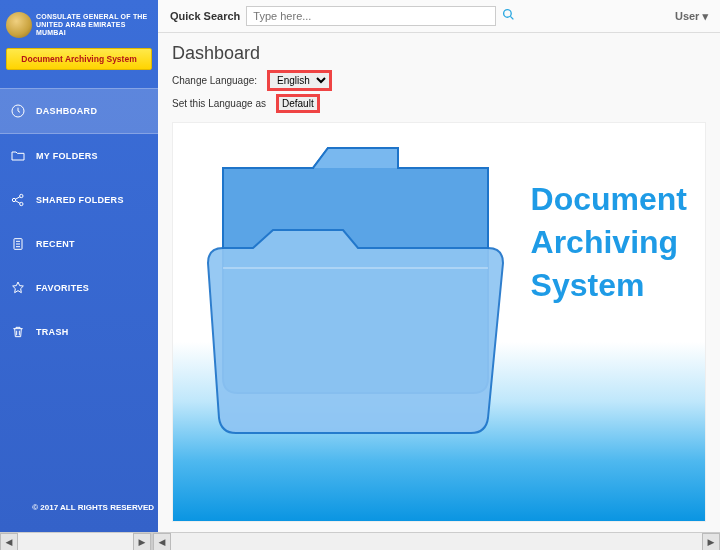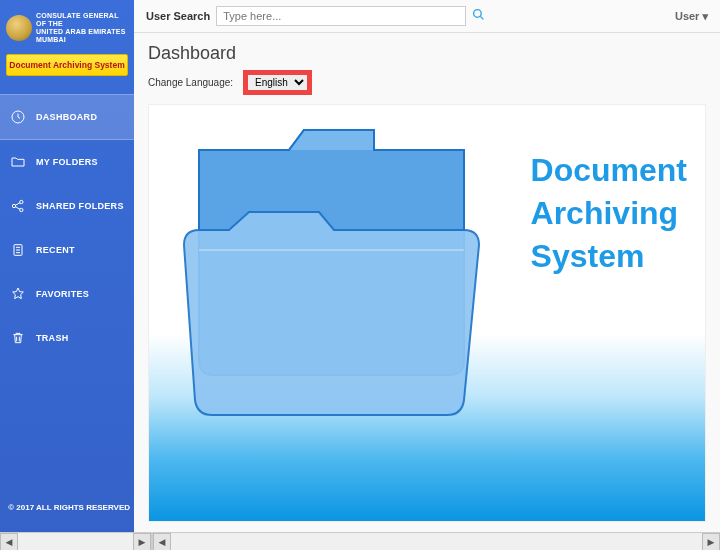--- a/index.html
+++ b/index.html
@@ -1,42 +1,42 @@
 <!DOCTYPE html>
 <html><head>
 <meta charset="utf-8">
 <style>
   * { box-sizing: border-box; margin: 0; padding: 0; }
   body { font-family: Arial, sans-serif; width: 720px; height: 550px; overflow: hidden; background: #fff; }
   .app { display: flex; width: 720px; height: 532px; }
-  .sidebar { width: 134px; background: linear-gradient(to bottom, #3b6ed8, #3462c9); color: #fff; display: flex; flex-direction: column; padding: 8px 0; }
+  .sidebar { width: 158px; background: linear-gradient(to bottom, #3b6ed8, #3462c9); color: #fff; display: flex; flex-direction: column; padding: 8px 0; }
   .brand { display: flex; align-items: center; padding: 4px 6px 10px; gap: 4px; }
   .brand-logo { width: 26px; height: 26px; border-radius: 50%; background: radial-gradient(circle at 40% 35%, #f0d080, #c9a23d 60%, #8a6a1e); flex-shrink: 0; }
   .brand-text { font-size: 7px; font-weight: bold; line-height: 1.15; letter-spacing: 0.2px; }
   .yellow-btn { margin: 0 6px 18px; background: linear-gradient(#ffe94a,#ffd400); color: #b31515; font-weight: bold; font-size: 8.5px; text-align: center; padding: 5px 2px; border-radius: 2px; border: 1px solid #e0b800; }
   .nav { display: flex; flex-direction: column; }
   .nav-item { display: flex; align-items: center; gap: 10px; padding: 14px 10px; font-size: 9px; font-weight: bold; letter-spacing: 0.3px; cursor: pointer; }
   .nav-item.active { background: rgba(255,255,255,0.18); border-top: 1px solid rgba(255,255,255,0.25); border-bottom: 1px solid rgba(255,255,255,0.25); }
   .nav-icon { width: 16px; height: 16px; flex-shrink: 0; display: flex; align-items: center; justify-content: center; }
   .nav-icon svg { stroke: #fff; fill: none; stroke-width: 1.5; }
   .copyright { margin-top: auto; font-size: 8px; font-weight: bold; text-align: right; padding: 12px 4px; }
   .main { flex: 1; background: #f9f9f9; display: flex; flex-direction: column; position: relative; }
   .topbar { display: flex; align-items: center; padding: 6px 12px; border-bottom: 1px solid #ddd; gap: 6px; background:#fafafa; }
   .qs-label { font-size: 11px; font-weight: bold; color: #333; }
   .qs-input { flex: 0 0 250px; font-size: 11px; padding: 3px 6px; border: 1px solid #ccc; outline: none; }
   .qs-search-icon { color: #2aa7e0; font-size: 13px; cursor: pointer; }
   .spacer { flex: 1; }
   .user-menu { font-size: 11px; color: #666; cursor: pointer; font-weight: bold; }
   .content { padding: 10px 14px; flex: 1; display: flex; flex-direction: column; overflow:hidden;}
   .page-title { font-size: 18px; color: #444; font-weight: normal; margin-bottom: 6px; }
   .lang-row { font-size: 10px; color: #333; margin-bottom: 3px; display: flex; align-items: center; gap: 10px;}
-  .lang-row select, .lang-row button { font-size: 10px; padding: 1px 3px; border: 5px solid #ef4444; background: #eee; }
+  .lang-row select, .lang-row button { font-size: 10px; padding: 1px 3px; border: 3px solid #ef4444; background: #eee; }
   .hero { flex:1; margin-top:6px; position:relative; border:1px solid #eee; background: linear-gradient(to bottom, #ffffff 0%, #ffffff 55%, #bfe7fb 70%, #4eb8ef 85%, #0a95e2 100%); overflow:hidden; min-height:0;}
   .hero-folder { position:absolute; left:10px; top:5px; width:340px; height:330px; }
-  .hero-text { position:absolute; right:18px; top:44px; color:#1e9be6; font-size:32px; font-weight:600; line-height:1.35; font-family: 'Segoe UI', Arial, sans-serif;}
+  .hero-text { position:absolute; right:18px; top:55px; color:#1e9be6; font-size:32px; font-weight:600; line-height:1.35; font-family: 'Segoe UI', Arial, sans-serif;}
   .scroll-h { height:18px; background:#f0f0f0; border-top:1px solid #ccc; display:flex; align-items:center; }
   .scroll-h .arrow { width:18px; height:18px; background:#e4e4e4; border:1px solid #bbb; display:flex; align-items:center; justify-content:center; font-size:9px; color:#555;}
   .scroll-h .track { flex:1; height:18px; background:#f0f0f0;}
   .scroll-h .sep { width:2px; height:18px; background:#ccc;}
 </style>
 </head>
 <body>
 
 <div class="app">
   <aside class="sidebar">
@@ -102,21 +102,21 @@
             </svg>
         </span>
         <span>TRASH</span>
       </div>
     </nav>
     <div class="copyright">© 2017 ALL RIGHTS RESERVED</div>
   </aside>
 
   <main class="main">
     <div class="topbar">
-      <span class="qs-label">User Search</span>
+      <span class="qs-label">Quick Search</span>
       <input class="qs-input" placeholder="Type here..." style="">
       <span class="qs-search-icon">
         <svg width="13" height="13" viewBox="0 0 24 24" fill="none" stroke="#2aa7e0" stroke-width="2.5">
             <circle cx="10" cy="10" r="7"></circle>
             <path d="M21 21l-5.5-5.5"></path>
           </svg>
       </span>
       <span class="spacer"></span>
       <span class="user-menu">
         <span>User</span>
@@ -124,20 +124,24 @@
       </span>
     </div>
 
     <div class="content">
       <h1 class="page-title">Dashboard</h1>
       <div class="lang-row">
         <span>Change Language:</span>
         <select>
           <option>English</option>
         </select>
+      </div>
+      <div class="lang-row">
+        <span>Set this Language as</span>
+        <button>Default</button>
       </div>
 
       <div class="hero">
         <svg class="hero-folder" viewBox="0 0 340 330">
           <path d="M40 40 h90 l15 -20 h70 v20 h90 v210 q0 15 -15 15 h-235 q-15 0 -15 -15 z" fill="#5aa4e6" stroke="#1e74c9" stroke-width="2"></path>
           <path d="M40 40 h90 l15 -20 h70 v20" fill="#79b8ef" stroke="#1e74c9" stroke-width="2"></path>
           <path d="M25 135 q0 -15 15 -15 h30 l20 -18 h70 l15 18 h130 q15 0 15 15 l-15 155 q-2 15 -17 15 h-235 q-15 0 -17 -15 z" fill="#8fc5f3" stroke="#1e74c9" stroke-width="2" opacity="0.92"></path>
           <path d="M40 140 h265" stroke="#ffffff" stroke-width="1" opacity="0.6"></path>
         </svg>
         <div class="hero-text">

